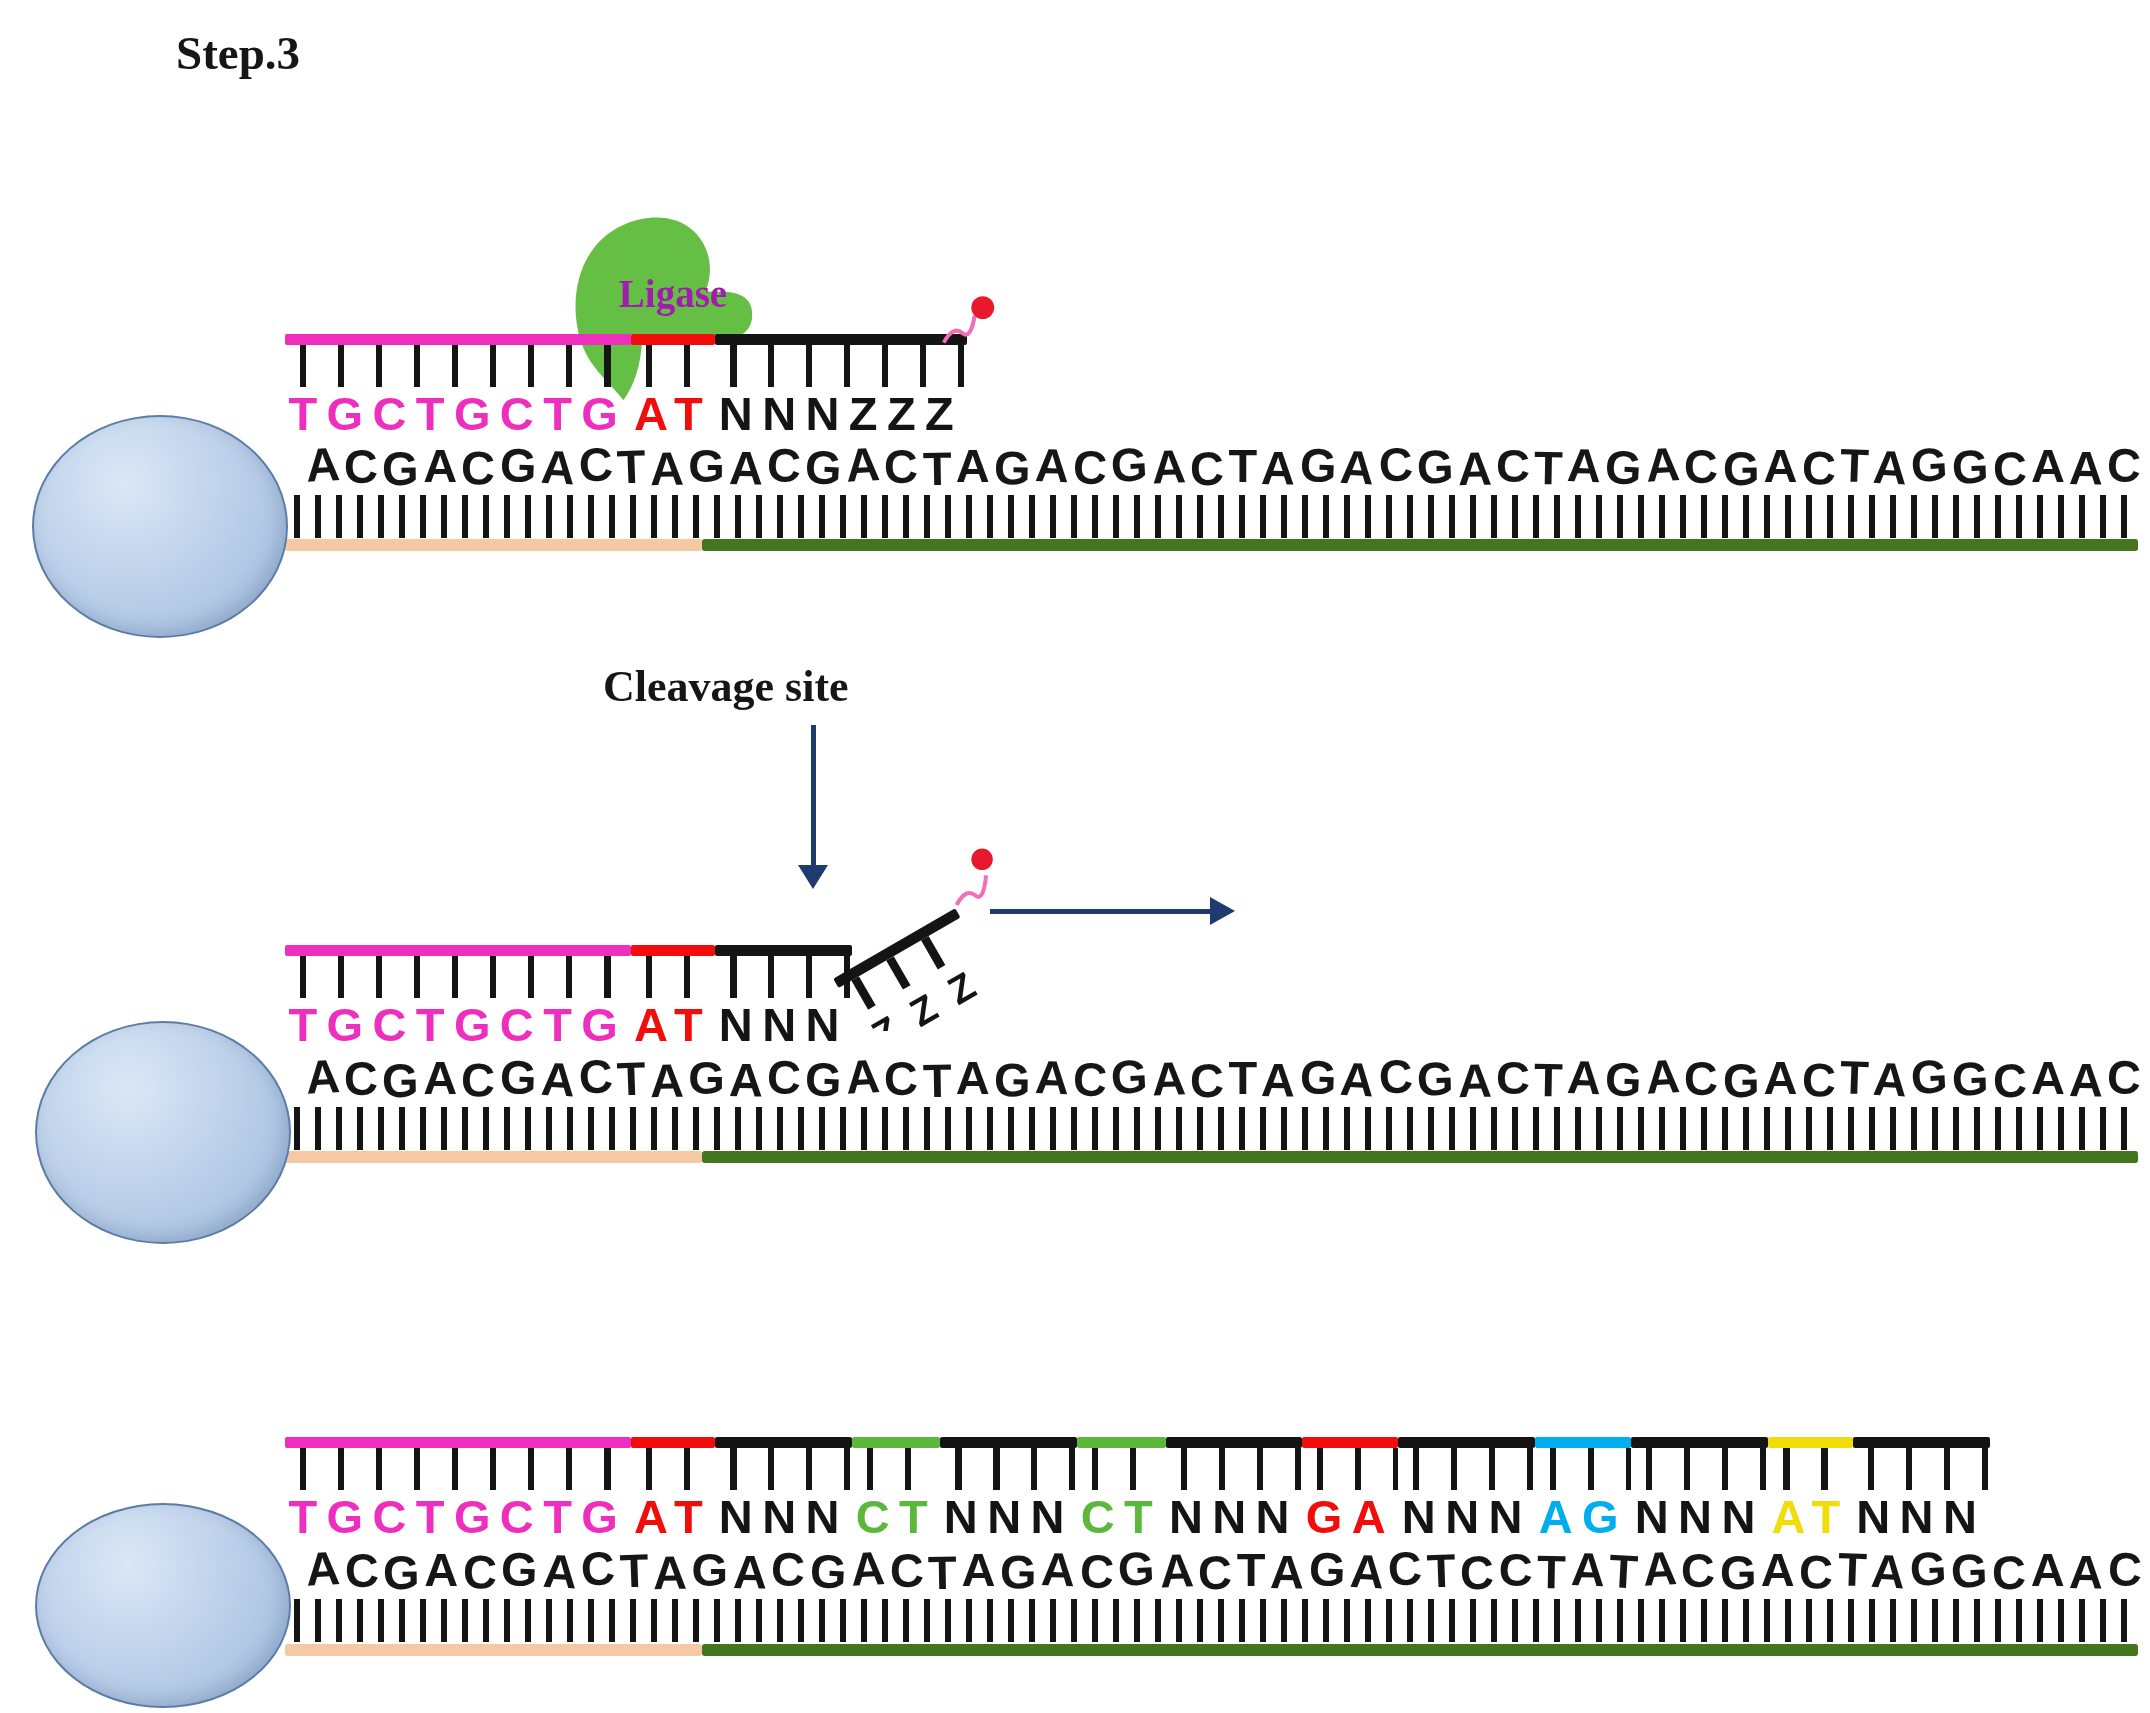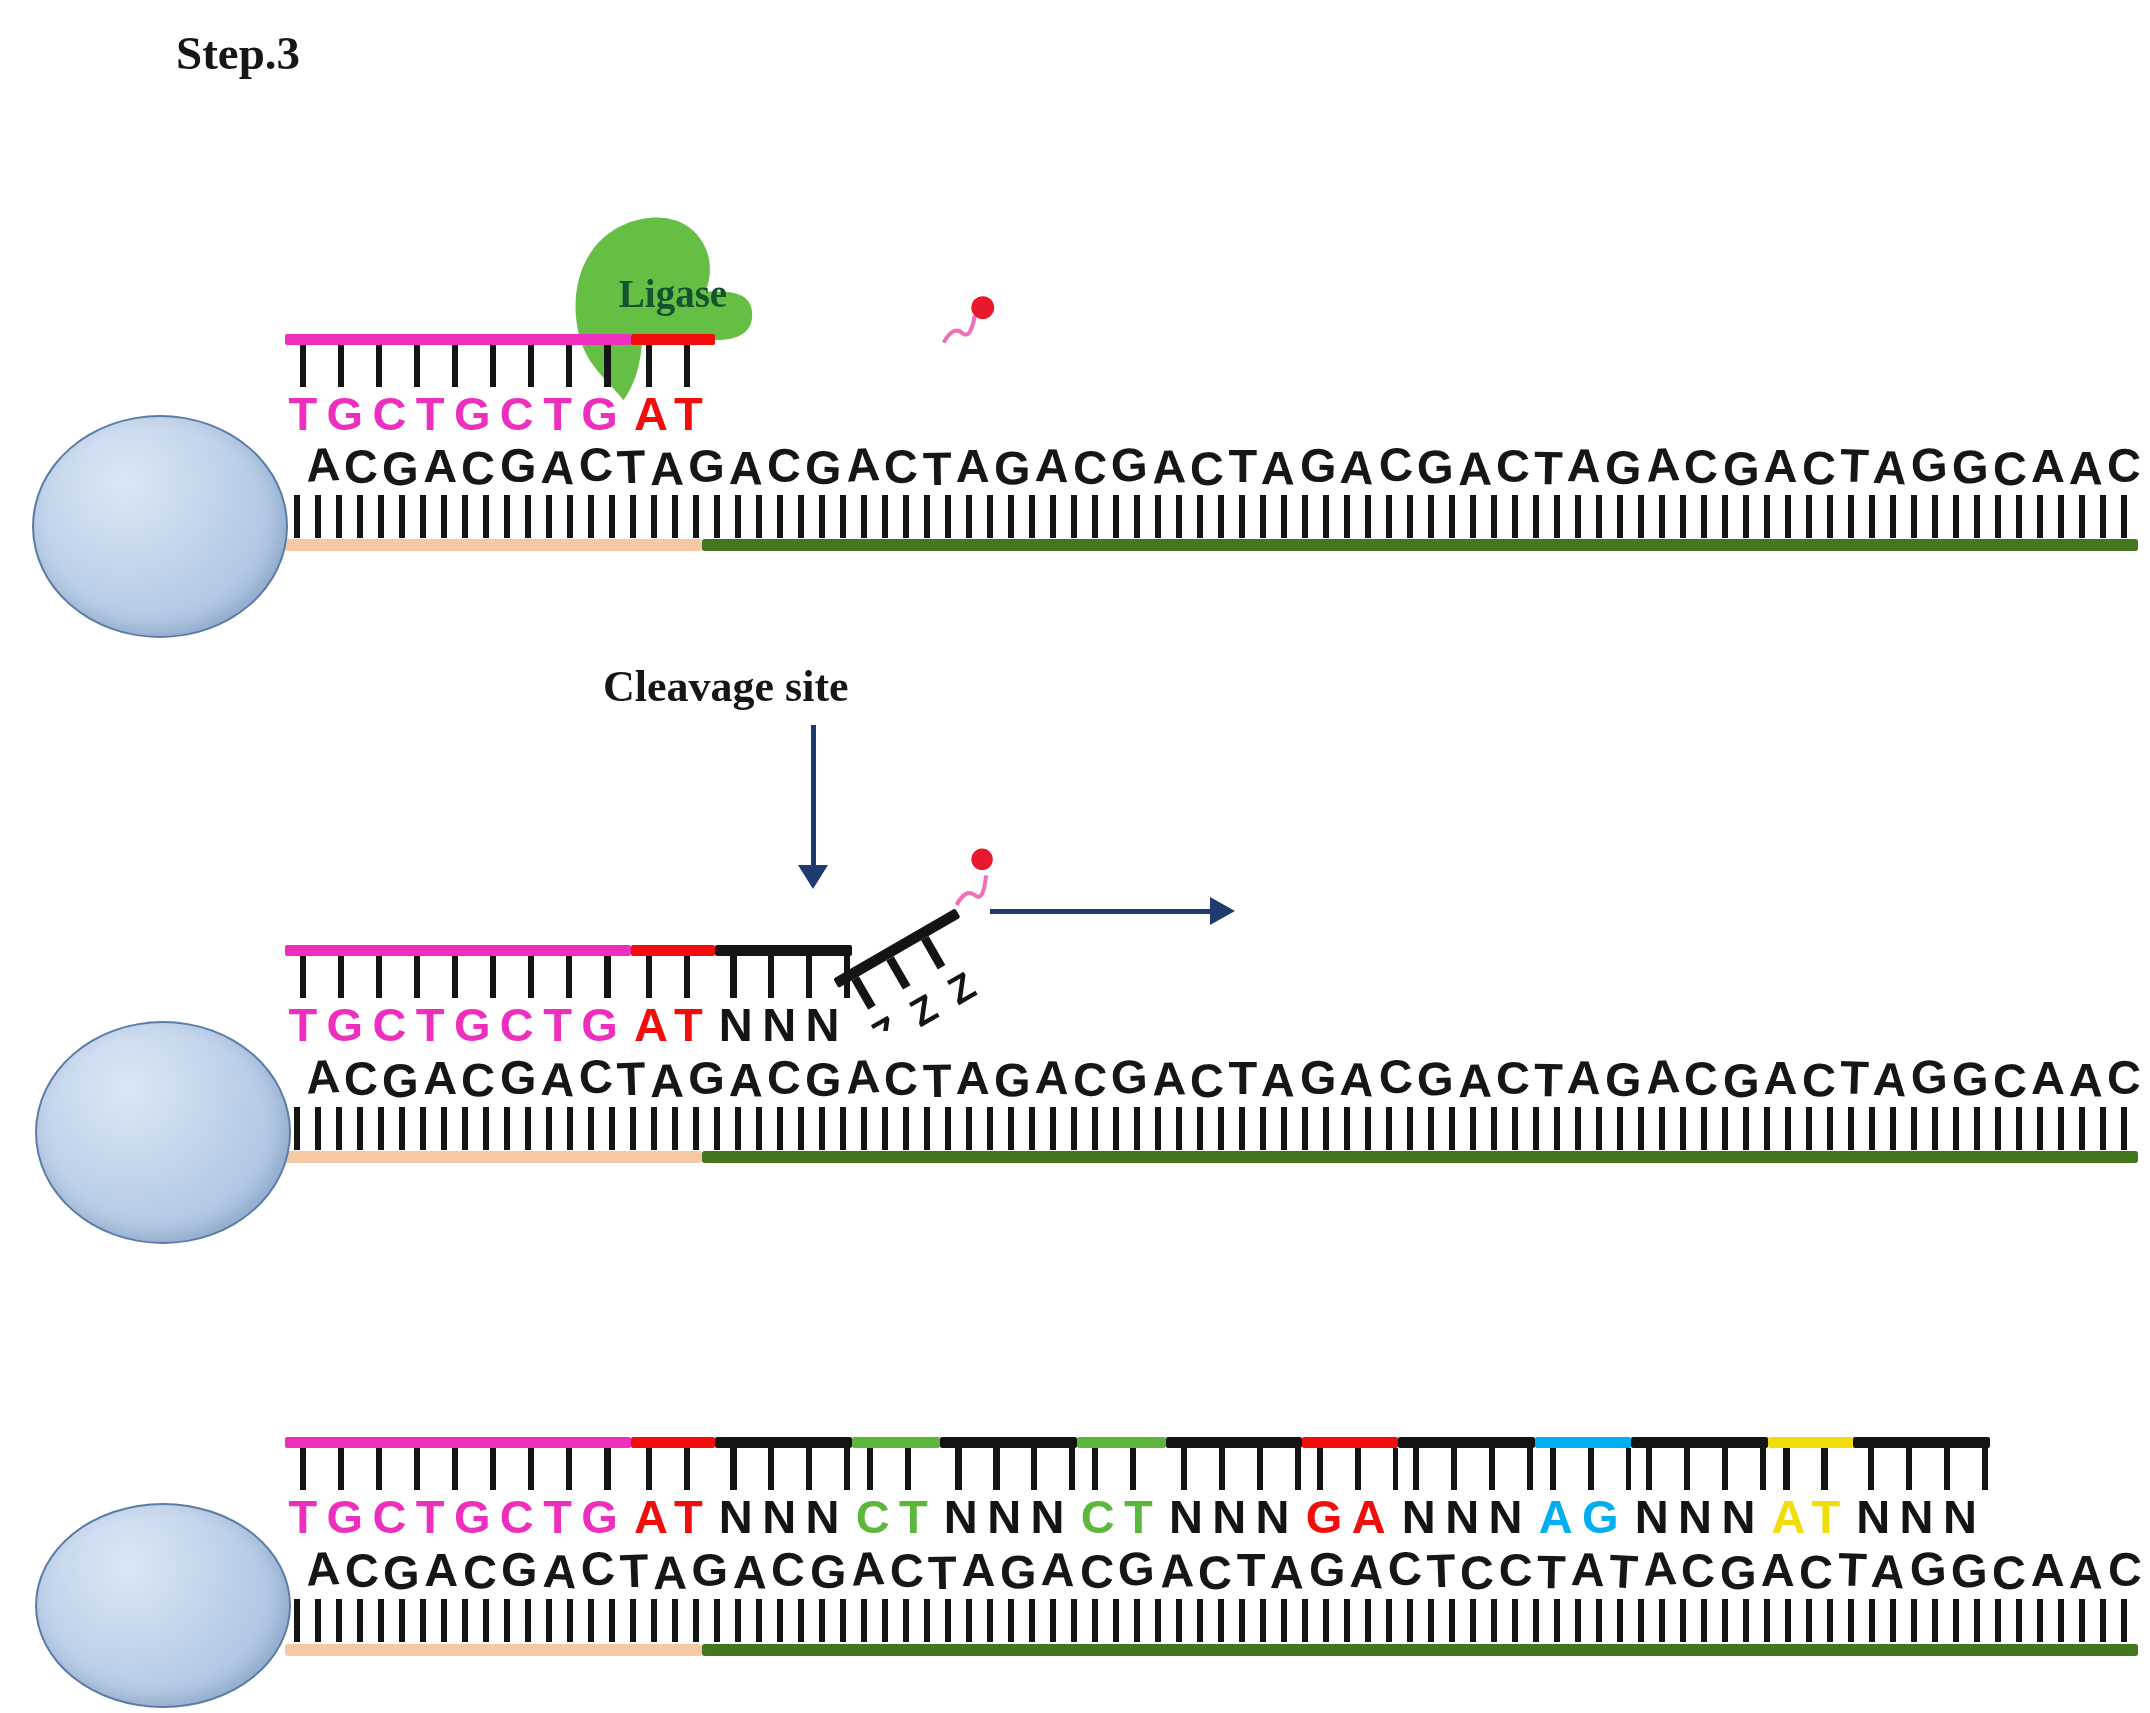--- a/index.html
+++ b/index.html
@@ -74,36 +74,41 @@
 </head>
 <body>
 
 <div class="label serif" style="left:176px;top:25.5px;font-size:47px;">Step.3</div>
 
 <svg class="abs" style="left:556px;top:199px;z-index:0;" width="222" height="208" viewBox="0 0 330 310">
   <path d="M 100 300 C 78 272 58 258 44 230 C 22 186 20 112 62 66 C 100 24 170 14 205 48
            C 232 74 234 112 222 138 L 240 138 C 272 138 292 146 292 172 C 292 200 270 210 238 210
            L 128 210 C 126 248 116 278 100 300 Z" fill="var(--blob)"></path>
 </svg>
-<div class="label serif" style="left:579px;top:271px;width:188px;text-align:center;font-size:39px;z-index:3;color:#14532d;">Ligase</div>
+<div class="label serif" style="left:579px;top:271px;width:188px;text-align:center;font-size:39px;z-index:3;color:#a21caf;">Ligase</div>
 
 <div class="probe" style="left:285px;top:334px;z-index:2;">
 
     <div class="grp">
       <div class="bar c-magenta"></div>
       <div class="ticks"></div>
       <div class="seq c-magenta">TGCTGCTG</div>
     </div>
 
     <div class="grp">
       <div class="bar c-red"></div>
       <div class="ticks"></div>
       <div class="seq c-red">AT</div>
     </div>
 
+    <div class="grp">
+      <div class="bar c-black"></div>
+      <div class="ticks"></div>
+      <div class="seq c-black">NNNZZZ</div>
+    </div>
   </div>
 
 <svg class="abs" style="left:941px;top:278px;z-index:2;" width="101" height="74" viewBox="0 0 150 110">
   <path d="M 4 96 q 14 -26 28 -14 q 12 10 18 -26" stroke="var(--pink)" stroke-width="6" fill="none"></path>
   <circle cx="62" cy="44" r="17" fill="var(--dotred)"></circle>
 </svg>
 
 <div class="tpl char-spread" style="left:306px;top:440px;width:1836px;">
     <span style="transform: rotate(-3deg) translateY(-2px);">A</span>
     <span style="transform: rotate(-2deg) translateY(0px);">C</span>

